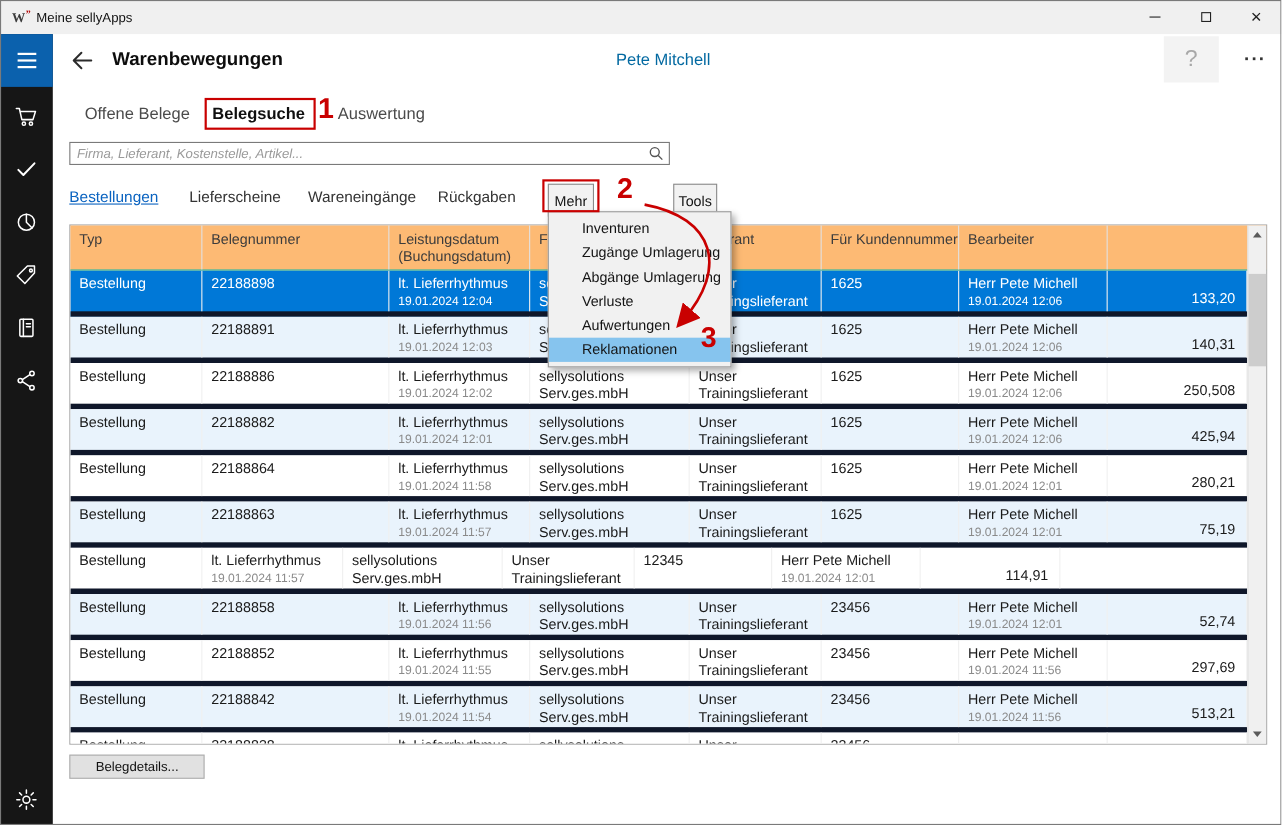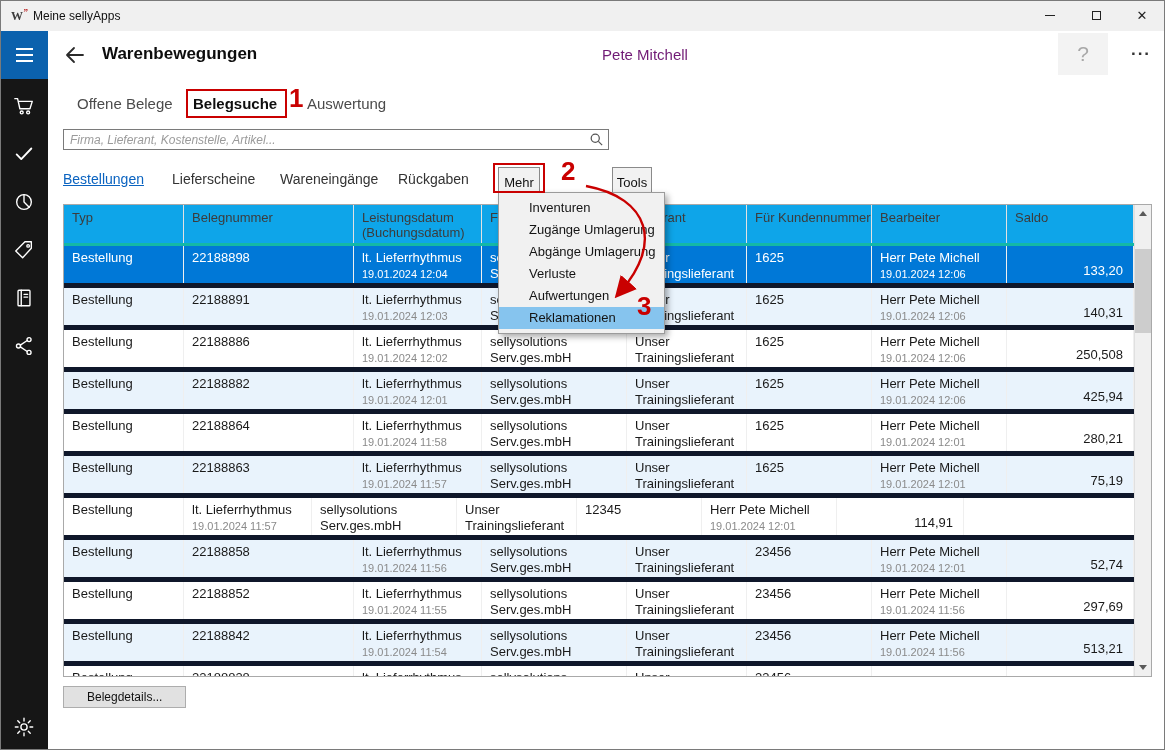--- a/index.html
+++ b/index.html
@@ -22,21 +22,21 @@
   .side-item{position:absolute;left:0;width:48px;height:48px;display:flex;align-items:center;justify-content:center}
   .hamburger{top:0;background:#0b61ad;flex-direction:column;gap:4px}
   .hamburger .bar{width:17px;height:2px;background:#fff}
   .si-cart{top:51px}.si-check{top:99px}.si-pie{top:147px}.si-tag{top:195px}
   .si-book{top:243px}.si-share{top:291px}.si-gear{top:672px}
   .side-item svg{stroke:#fff;fill:none;stroke-width:1.5;stroke-linecap:round;stroke-linejoin:round}
 
   
   .back-btn{position:absolute;left:60px;top:41px;width:30px;height:28px;display:flex;align-items:center;justify-content:center}
   .page-title{position:absolute;left:102px;top:44px;font-size:17px;font-weight:bold;color:#0d0d0d}
-  .user-name{position:absolute;left:560px;top:46px;width:170px;text-align:center;font-size:15px;color:#701a75}
+  .user-name{position:absolute;left:560px;top:46px;width:170px;font-size:15px;color:#0369a1}
   .help-btn{position:absolute;left:1058px;top:33px;width:50px;height:42px;background:#f3f3f3;display:flex;align-items:center;justify-content:center;font-size:21px;color:#a8a8a8}
   .more-btn{position:absolute;left:1122px;top:40px;width:38px;height:28px;display:flex;align-items:center;justify-content:center;font-size:17px;font-weight:bold;color:#333;letter-spacing:1px}
 
   
   .tab{position:absolute;top:95px;font-size:15px;color:#4b4b4b;white-space:nowrap}
   .tab.t0{left:77px}.tab.t1{left:193px;font-weight:bold;color:#0f0f0f}.tab.t2{left:307px}
 
   
   .search-box{position:absolute;left:63px;top:129px;width:546px;height:21px}
   .search-box input{width:100%;height:100%;border:1px solid #7a7a7a;padding:0 26px 0 6px;font-size:12px;font-family:inherit;color:#222;background:#fff}
@@ -46,21 +46,21 @@
   
   .subnav-link{position:absolute;top:171px;font-size:14px;white-space:nowrap;color:#333}
   .subnav-link.s0{left:63px;color:#0a63c0;text-decoration:underline}
   .subnav-link.s1{left:172px}.subnav-link.s2{left:280px}.subnav-link.s3{left:398px}
   .mini-btn{position:absolute;top:167px;height:30px;background:#f2f2f2;border:1px solid #8a8a8a;font-size:13px;display:flex;align-items:center;justify-content:center;color:#111}
   .mehr-btn{left:498px;width:42px}
   .tools-btn{left:612px;width:40px}
 
   
   .table{position:absolute;left:63px;top:204px;width:1089px;height:473px;border:1px solid #a9a9a9;background:#fff;z-index:4}
-  .thead{display:flex;height:41px;border-bottom:3px solid #14b8a6;background:#0ea5e9}
+  .thead{display:flex;height:41px;border-bottom:1px solid #14b8a6;background:#fdba74}
   .th{padding:5px 0 0 8px;font-size:13px;color:#3c3c3c;border-right:1px solid #e2e2e2;overflow:hidden;white-space:nowrap}
   .th .sub2{display:block}
   .w0{width:120px}.w1{width:170px}.w2{width:128px}.w3{width:145px}
   .w4{width:120px}.w5{width:125px}.w6{width:135px}.w7{width:127px}
   .tbody{position:absolute;left:0;top:41px;width:1070px;height:430px;overflow:hidden}
   .row{display:flex;height:42px;border-bottom:5px solid #0f172a;background:#fff}
   .row:nth-child(even){background:#e9f3fc}
   .row.selected{background:#0078d7}
   .cell{padding:4px 0 0 8px;border-right:1px solid #efefef;display:flex;flex-direction:column;overflow:hidden;white-space:nowrap}
   .l1{font-size:13px;color:#1a1a1a}
@@ -202,21 +202,20 @@
 
 <div class="table">
   <div class="thead" id="thead">
       <div class="th w0"><span>Typ</span></div>
       <div class="th w1"><span>Belegnummer</span></div>
       <div class="th w2"><span>Leistungsdatum</span><span class="sub2">(Buchungsdatum)</span></div>
       <div class="th w3"><span>Firma</span></div>
       <div class="th w4"><span>Lieferant</span></div>
       <div class="th w5"><span>Für Kundennummer</span></div>
       <div class="th w6"><span>Bearbeiter</span></div>
-      <div class="th w7"><span>Saldo</span></div>
     </div>
   <div class="tbody" id="tbody">
   <div class="row selected">
     <div class="cell w0">
           <span class="l1 f-typ">Bestellung</span>
         </div>
     <div class="cell w1">
           <span class="l1 f-beleg">22188898</span>
         </div>
     <div class="cell w2">

